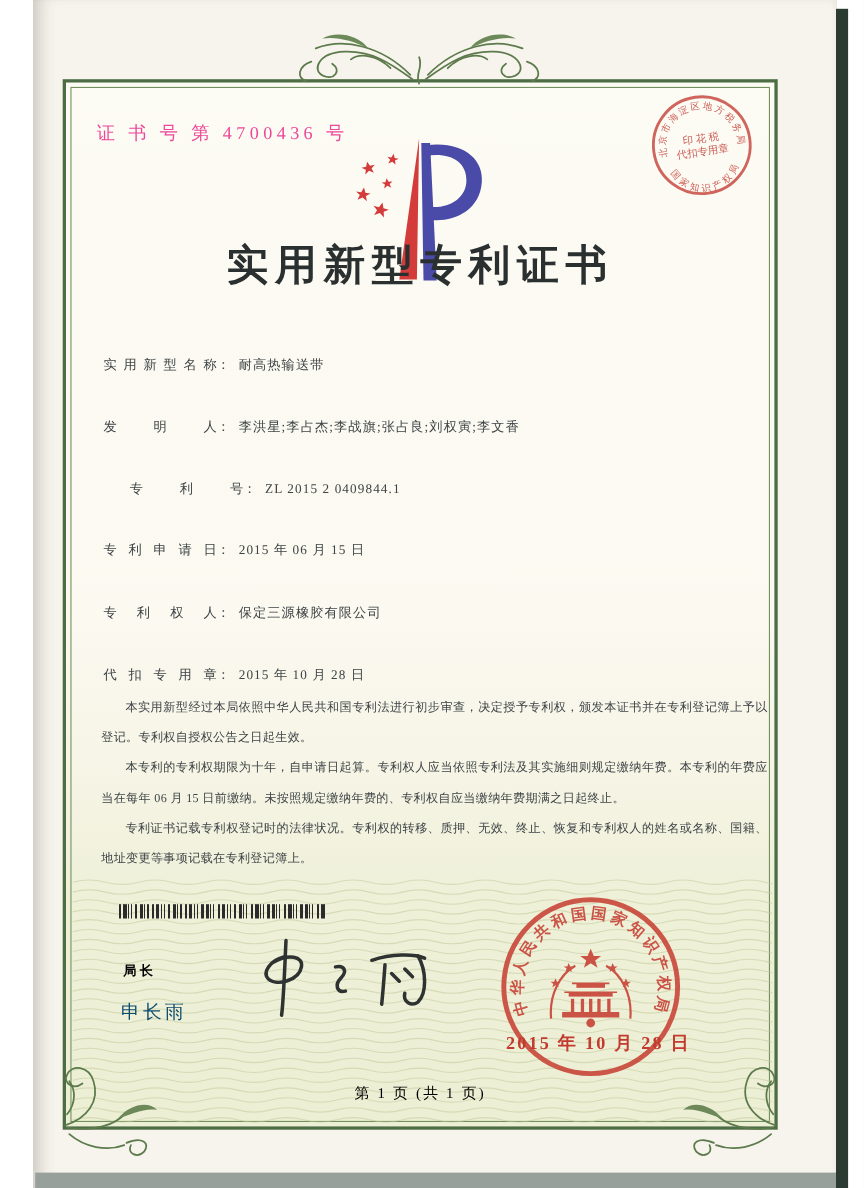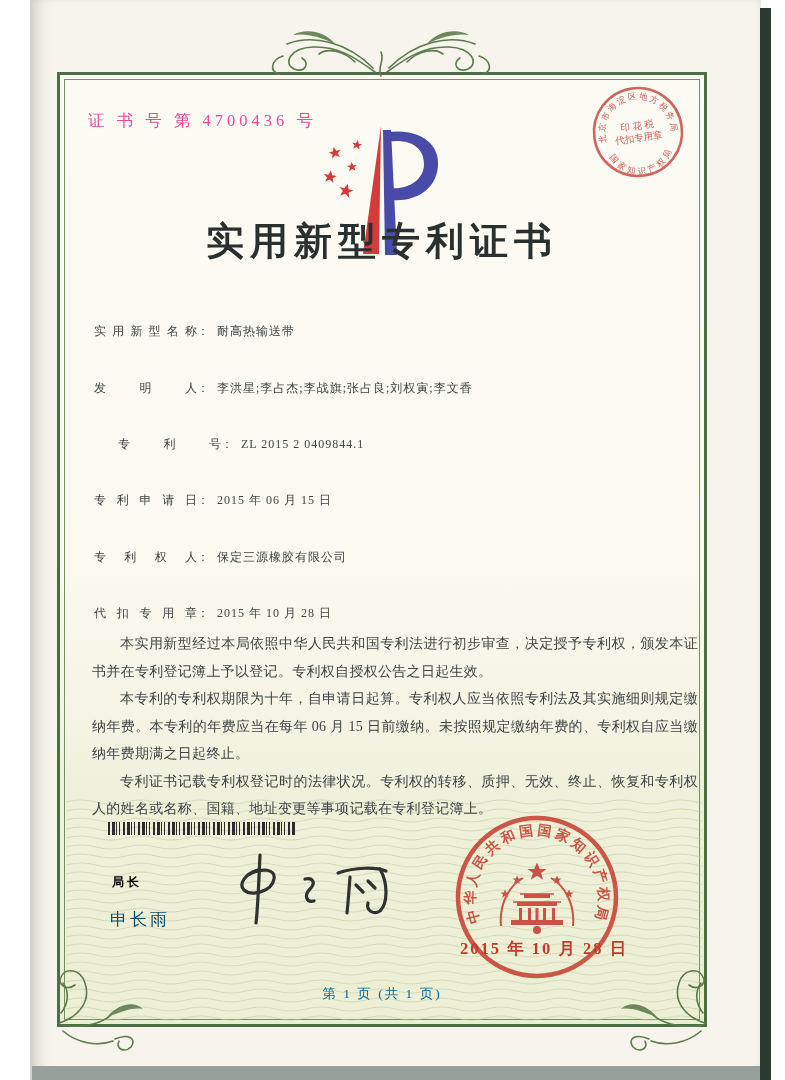--- a/index.html
+++ b/index.html
@@ -14,29 +14,29 @@
   svg{display:block;}
   .abs{position:absolute;}
   .cert-no{left:88px;top:110px;font-size:16.5px;letter-spacing:4px;color:#ec4899;}
   .title{left:57px;top:216px;width:650px;text-align:center;font-size:38px;font-weight:700;
          letter-spacing:6px;color:#2a2f2f;}
   .field{left:94px;height:24px;font-size:12px;color:#3e4446;white-space:nowrap;}
   .flabel{display:inline-block;width:103px;text-align:justify;text-align-last:justify;vertical-align:top;}
   .fcolon{margin-right:8px;}
   .fvalue{letter-spacing:1px;}
   .paras{left:92px;top:630px;width:606px;}
-  .paras p{margin:0;font-size:14px;line-height:27.5px;text-indent:2em;text-align:justify;
+  .paras p{margin:0;font-size:11px;line-height:27.5px;text-indent:2em;text-align:justify;
            color:#3e4446;letter-spacing:.3px;}
   .barcode{left:108px;top:822px;width:188px;height:13px;
      background:repeating-linear-gradient(90deg,#2b2b2b 0 2px,rgba(0,0,0,0) 2px 4px,#2b2b2b 4px 7px,
      rgba(0,0,0,0) 7px 8px,#2b2b2b 8px 9px,rgba(0,0,0,0) 9px 11px,#2b2b2b 11px 12px,rgba(0,0,0,0) 12px 15px);}
   .role{left:112px;top:874px;font-size:12px;letter-spacing:3px;color:#000000;font-weight:bold;}
   .name{left:110px;top:908px;font-size:17px;letter-spacing:3px;color:#0c4a6e;}
   .seal-date{left:460px;top:938px;font-size:16.5px;font-weight:700;color:#c23b2e;letter-spacing:2px;}
-  .footer{left:57px;top:985px;width:650px;text-align:center;font-size:13.5px;letter-spacing:2px;color:#0369a1;}
+  .footer{left:57px;top:985px;width:650px;text-align:center;font-size:13.5px;letter-spacing:2px;color:#000000;}
   #waves path{stroke:#c3cb9c;fill:none;stroke-width:1;opacity:.55;}
   .orn path{stroke:#5c7a4b;fill:none;stroke-width:1.6;stroke-linecap:round;}
   .orn .leaf{fill:#6d895a;stroke:none;}
   .strip-right{left:760px;top:8px;width:11px;height:1072px;background:#2c3b31;}
   .band-bottom{left:32px;top:1066px;width:728px;height:14px;background:#98a09c;}
   .sig path{stroke:#2e3332;stroke-width:3.2;fill:none;stroke-linecap:round;stroke-linejoin:round;}
 </style>
 </head>
 <body>
 

